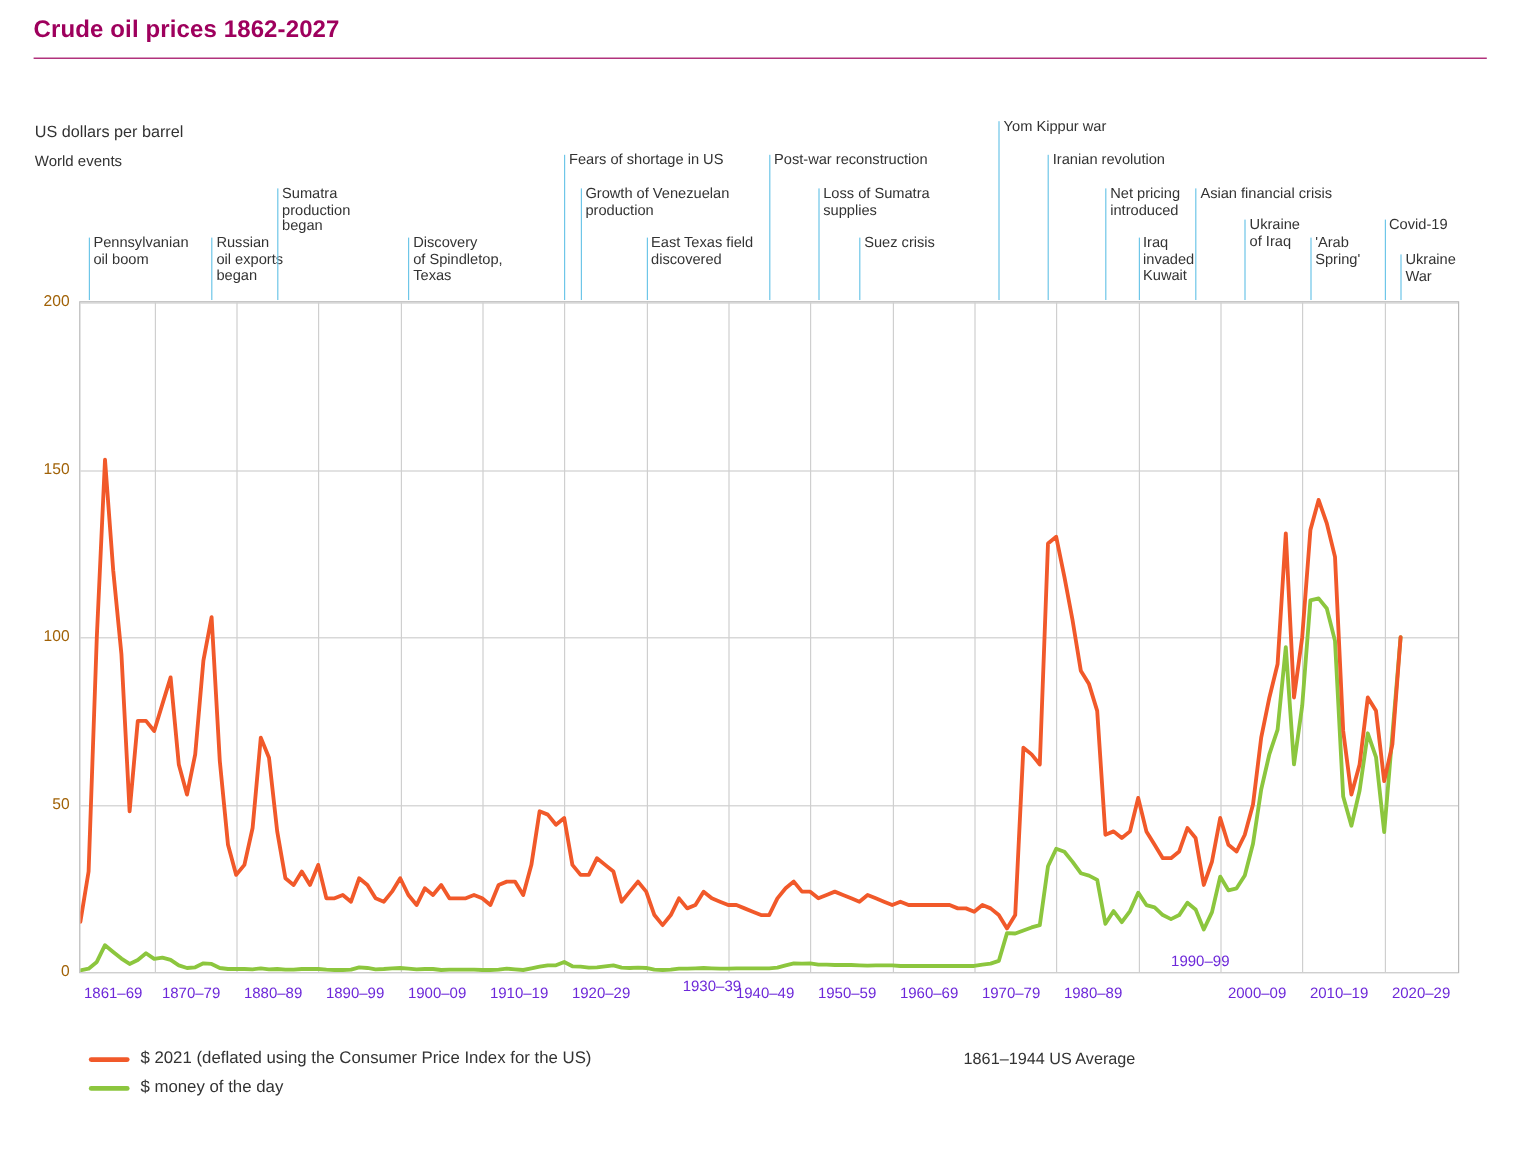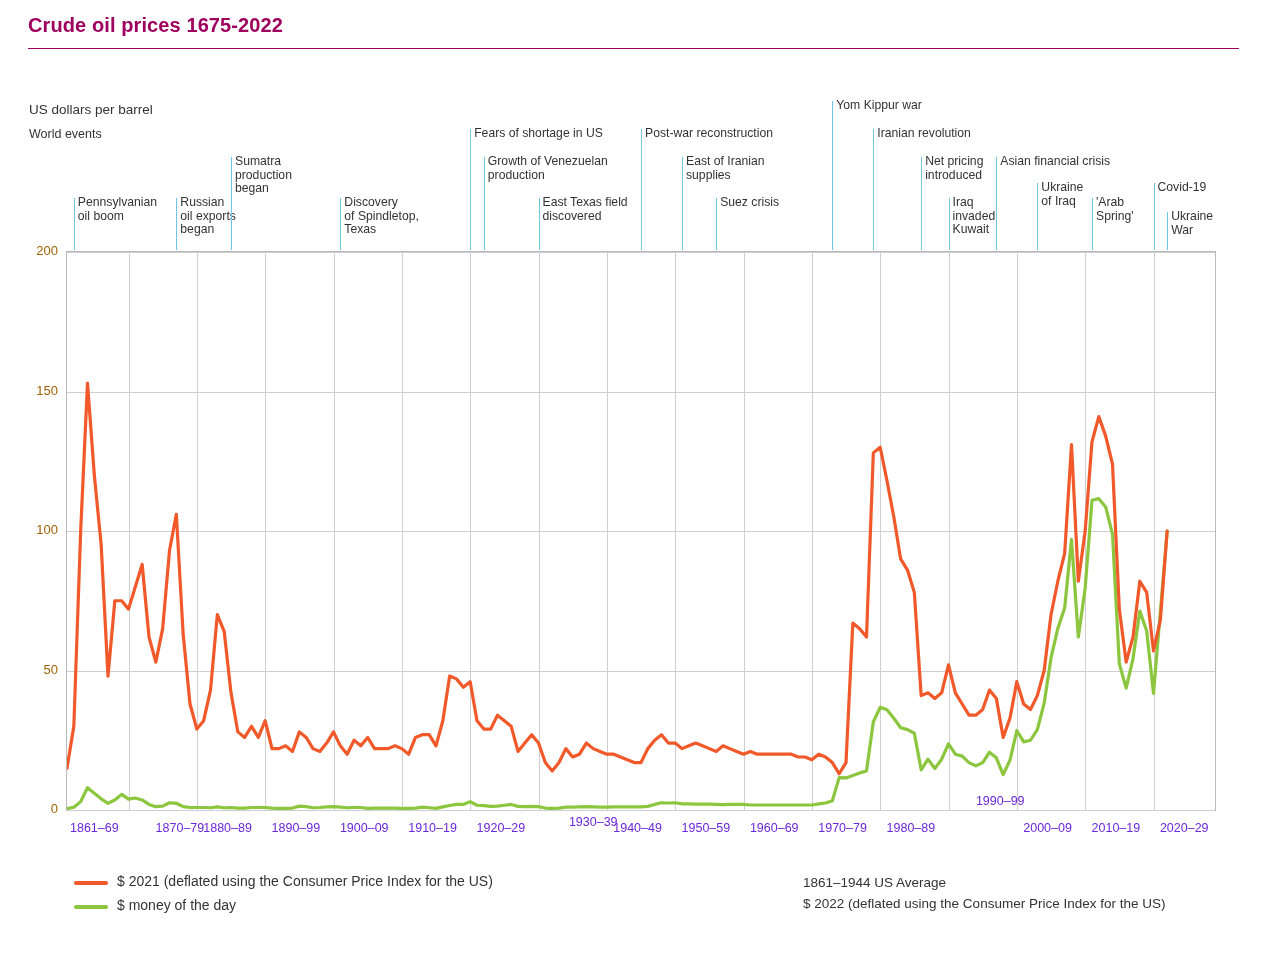--- a/index.html
+++ b/index.html
@@ -130,21 +130,21 @@
     font-size: 13.5px;
     color: #333;
     line-height: 21px;
   }
 </style>
 </head>
 <body>
 
 <div id="page">
 
-  <div class="title">Crude oil prices 1675-2022</div>
+  <div class="title">Crude oil prices 1862-2027</div>
   <div class="title-rule"></div>
 
   <div class="axis-unit">US dollars per barrel</div>
   <div class="world-events-label">World events</div>
 
   <div id="events-layer">
       <div class="event" style="left: 73.8333px; top: 198px;">
         <div class="tick-line" style="height: 52px; top: 0px;"></div>
         <div class="event-text">
           <div>Pennsylvanian</div>
@@ -197,21 +197,21 @@
       </div>
       <div class="event" style="left: 641px; top: 129px;">
         <div class="tick-line" style="height: 121px; top: 0px;"></div>
         <div class="event-text">
           <div>Post-war reconstruction</div>
         </div>
       </div>
       <div class="event" style="left: 682px; top: 157px;">
         <div class="tick-line" style="height: 93px; top: 0px;"></div>
         <div class="event-text">
-          <div>East of Iranian</div>
+          <div>Loss of Sumatra</div>
           <div>supplies</div>
         </div>
       </div>
       <div class="event" style="left: 716.167px; top: 198px;">
         <div class="tick-line" style="height: 52px; top: 0px;"></div>
         <div class="event-text">
           <div>Suez crisis</div>
         </div>
       </div>
       <div class="event" style="left: 832.333px; top: 101px;">
@@ -308,21 +308,21 @@
 
   <div id="yticks-layer">
       <div class="ytick" style="left: 18px; top: 801px;">0</div>
       <div class="ytick" style="left: 18px; top: 661.5px;">50</div>
       <div class="ytick" style="left: 18px; top: 522px;">100</div>
       <div class="ytick" style="left: 18px; top: 382.5px;">150</div>
       <div class="ytick" style="left: 18px; top: 243px;">200</div>
     </div>
   <div id="xticks-layer">
       <div class="xtick" style="left: 49.3333px; width: 90px; top: 821px;">1861–69</div>
-      <div class="xtick" style="left: 114.25px; width: 90px; top: 821px; text-align: right;">1870–79</div>
+      <div class="xtick" style="left: 114.25px; width: 90px; top: 821px;">1870–79</div>
       <div class="xtick" style="left: 182.583px; width: 90px; top: 821px;">1880–89</div>
       <div class="xtick" style="left: 250.917px; width: 90px; top: 821px;">1890–99</div>
       <div class="xtick" style="left: 319.25px; width: 90px; top: 821px;">1900–09</div>
       <div class="xtick" style="left: 387.583px; width: 90px; top: 821px;">1910–19</div>
       <div class="xtick" style="left: 455.917px; width: 90px; top: 821px;">1920–29</div>
       <div class="xtick" style="left: 524.25px; width: 90px; top: 815px; padding-left: 24px;">1930–39</div>
       <div class="xtick" style="left: 592.583px; width: 90px; top: 821px;">1940–49</div>
       <div class="xtick" style="left: 660.917px; width: 90px; top: 821px;">1950–59</div>
       <div class="xtick" style="left: 729.25px; width: 90px; top: 821px;">1960–69</div>
       <div class="xtick" style="left: 797.583px; width: 90px; top: 821px;">1970–79</div>
@@ -334,16 +334,15 @@
     </div>
 
   <div id="legend-layer">
       <div class="legend-swatch" style="left: 74px; top: 881px; background: rgb(241, 89, 42);"></div>
       <div class="legend-item" style="left: 117px; top: 873px;">$ 2021 (deflated using the Consumer Price Index for the US)</div>
       <div class="legend-swatch" style="left: 74px; top: 905px; background: rgb(140, 198, 62);"></div>
       <div class="legend-item" style="left: 117px; top: 897px;">$ money of the day</div>
     </div>
   <div id="notes-layer" class="notes" style="left: 803px; top: 872px;">
       <div>1861–1944 US Average</div>
-      <div>$ 2022 (deflated using the Consumer Price Index for the US)</div>
     </div>
 
 </div>
 
 </body></html>

